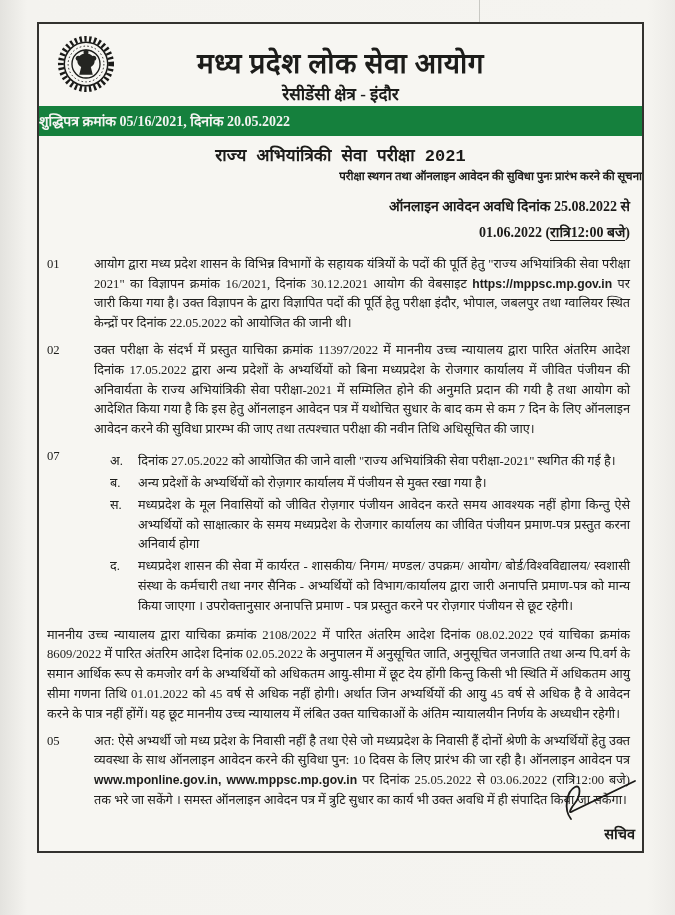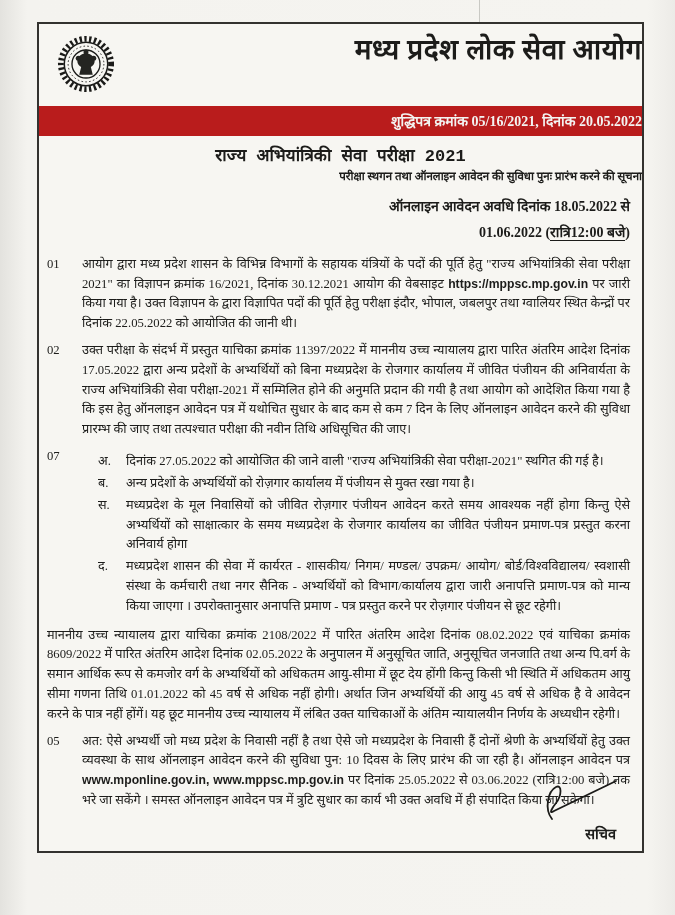--- a/index.html
+++ b/index.html
@@ -22,49 +22,49 @@
     position:absolute; left:37px; top:22px; width:607px; height:831px;
     border:2px solid #33322f;
     background:#f7f6f2;
     overflow:hidden;
   }
   
   .doc-header { position:relative; height:82px; }
   .seal {
     position:absolute; left:18px; top:8px; width:58px; height:64px;
   }
-  .header-titles { text-align:right; padding-top:8px; }
+  .header-titles { text-align:center; padding-top:22px; }
   .org-name { font-size:28px; font-weight:700; letter-spacing:.5px; line-height:1.25; }
   .org-region { font-size:17px; font-weight:700; margin-top:1px; }
   
   .band {
-    background:#b91c1c; color:#f3f3f1;
-    text-align:right; font-size:14px; font-weight:600;
+    background:#15803d; color:#f3f3f1;
+    text-align:left; font-size:14px; font-weight:600;
     padding:5px 0 6px;
   }
   
   .exam-title { text-align:center; font-size:17px; font-weight:700; margin-top:7px;font-family:Liberation Mono, monospace; }
   .exam-subtitle { text-align:right; font-size:11.5px; font-weight:700; margin-top:2px; }
   
   .period { text-align:right; padding-right:12px; margin-top:11px;
             font-size:14px; font-weight:600; line-height:1.85; }
   .u { border-bottom:1.5px solid #1c1c1a; }
   
   .clauses { padding:9px 12px 0 8px; }
-  .clause { display:flex; gap:10px; margin-bottom:7px;
+  .clause { display:flex; gap:22px; margin-bottom:7px;
             font-size:12.7px; line-height:1.56; }
   .clause .num { width:25px; flex:0 0 25px; text-align:left; }
   .clause .body { flex:1; text-align:justify; }
   .url { font-weight:700; font-family:"Liberation Sans","DejaVu Sans",sans-serif; font-size:12.2px; }
   .sub-items { margin-top:5px; padding-left:16px; }
   .sub-item { display:flex; gap:8px; margin-bottom:2px; }
   .sub-item .lbl { width:20px; flex:0 0 20px; }
   .sub-item .txt { flex:1; text-align:justify; }
   
-  .sig-block { position:absolute; right:20px; bottom:8px; text-align:right; }
+  .sig-block { position:absolute; right:1px; bottom:8px; text-align:right; }
   .sig-label { font-size:14.5px; font-weight:600; margin-top:-4px; padding-right:6px; }
 </style>
 </head>
 <body>
 
 <div class="page">
   <div class="fold-line"></div>
 
   <div class="doc">
 
@@ -78,30 +78,31 @@
         </g>
         <g fill="#242421">
           <path d="M30 22 c-5 0 -9 4 -9 8 0 3 2 5 4 6 l-2 8 h14 l-2 -8 c2 -1 4 -3 4 -6 0 -4 -4 -8 -9 -8z"></path>
           <circle cx="22" cy="27" r="2.6"></circle>
           <circle cx="38" cy="27" r="2.6"></circle>
           <circle cx="30" cy="20.5" r="2.6"></circle>
         </g>
       </svg>
       <div class="header-titles">
         <div class="org-name">मध्य प्रदेश लोक सेवा आयोग</div>
+        <div class="org-region">रेसीडेंसी क्षेत्र - इंदौर</div>
       </div>
     </div>
 
     <div class="band">शुद्धिपत्र  क्रमांक 05/16/2021, दिनांक  20.05.2022</div>
 
     <div class="exam-title">राज्य अभियांत्रिकी सेवा परीक्षा 2021</div>
     <div class="exam-subtitle">परीक्षा स्थगन तथा ऑनलाइन आवेदन की सुविधा पुनः प्रारंभ करने की सूचना</div>
 
     <div class="period">
-      <div>ऑनलाइन आवेदन अवधि दिनांक 18.05.2022 से</div>
+      <div>ऑनलाइन आवेदन अवधि दिनांक 25.08.2022 से</div>
       <div><span>01.06.2022 (</span><span class="u">रात्रि12:00 बजे</span><span>)</span></div>
     </div>
 
     <div class="clauses">
 
       <div class="clause">
         <div class="num">01</div>
         <div class="body"><span>आयोग द्वारा मध्य प्रदेश शासन के विभिन्न विभागों के सहायक यंत्रियों के पदों की पूर्ति हेतु "राज्य अभियांत्रिकी सेवा परीक्षा 2021" का विज्ञापन क्रमांक 16/2021, दिनांक 30.12.2021 आयोग की वेबसाइट </span><span class="url">https://mppsc.mp.gov.in</span><span> पर जारी किया गया है। उक्त विज्ञापन के द्वारा विज्ञापित पदों की पूर्ति हेतु परीक्षा इंदौर, भोपाल, जबलपुर तथा ग्वालियर स्थित केन्द्रों पर दिनांक 22.05.2022 को आयोजित की जानी थी।</span></div>
       </div>
 

